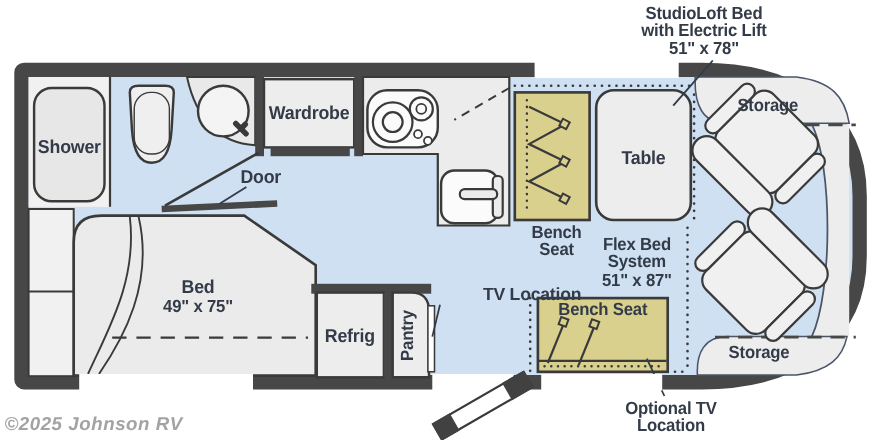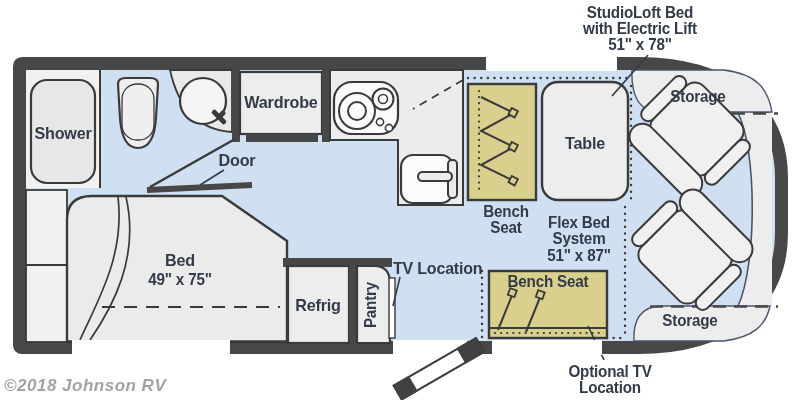--- a/index.html
+++ b/index.html
@@ -4,21 +4,21 @@
 <style>
   html,body{margin:0;padding:0;background:#fff;}
   #canvas{position:relative;width:800px;height:400px;background:#ffffff;overflow:hidden;
           font-family:"Liberation Sans",sans-serif;}
   #plan-svg{position:absolute;left:0;top:0;}
   .lbl{position:absolute;transform:translate(-50%,-50%) scaleX(.95);
        font-weight:bold;font-size:16px;line-height:16px;color:#323b47;
        white-space:nowrap;text-align:center;letter-spacing:-0.2px;}
   .lbl.big{font-size:17px;}
   .lbl.rot{transform:translate(-50%,-50%) rotate(-90deg) scaleX(.95);}
-  .lbl.leftanchor{transform:none;text-align:right;}
+  .lbl.leftanchor{transform:none;text-align:right;margin-left:46px;}
   #watermark{position:absolute;left:4px;top:376px;font-weight:bold;font-style:italic;
              font-size:17px;color:#a3a3a3;letter-spacing:.5px;transform:none;}
 </style>
 </head>
 <body>
 
 <div id="canvas">
 
 <svg id="plan-svg" width="800" height="400" viewBox="0 0 800 400">
 
@@ -197,14 +197,14 @@
   <div class="lbl" style="left:640px;top:45px;">51" x 78"</div>
 
   <div class="lbl" style="left:548px;top:282px;">Bench Seat</div>
 
   <div class="lbl" style="left:698px;top:97px;">Storage</div>
   <div class="lbl" style="left:690px;top:321px;">Storage</div>
 
   <div class="lbl" style="left:610px;top:372px;">Optional TV</div>
   <div class="lbl" style="left:610px;top:388px;">Location</div>
 
-  <div id="watermark">©2018 Johnson RV</div>
+  <div id="watermark">©2025 Johnson RV</div>
 </div>
 
 </body></html>

